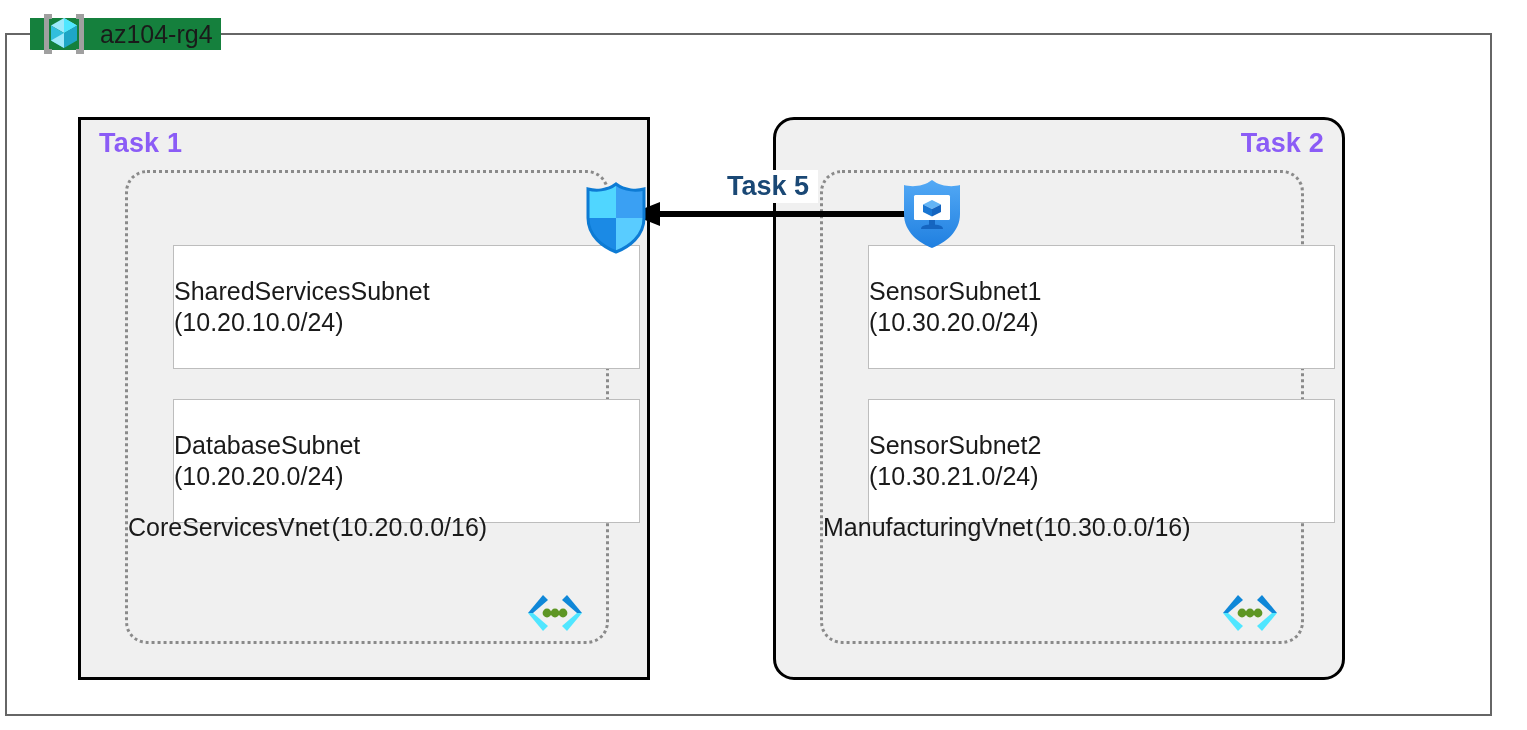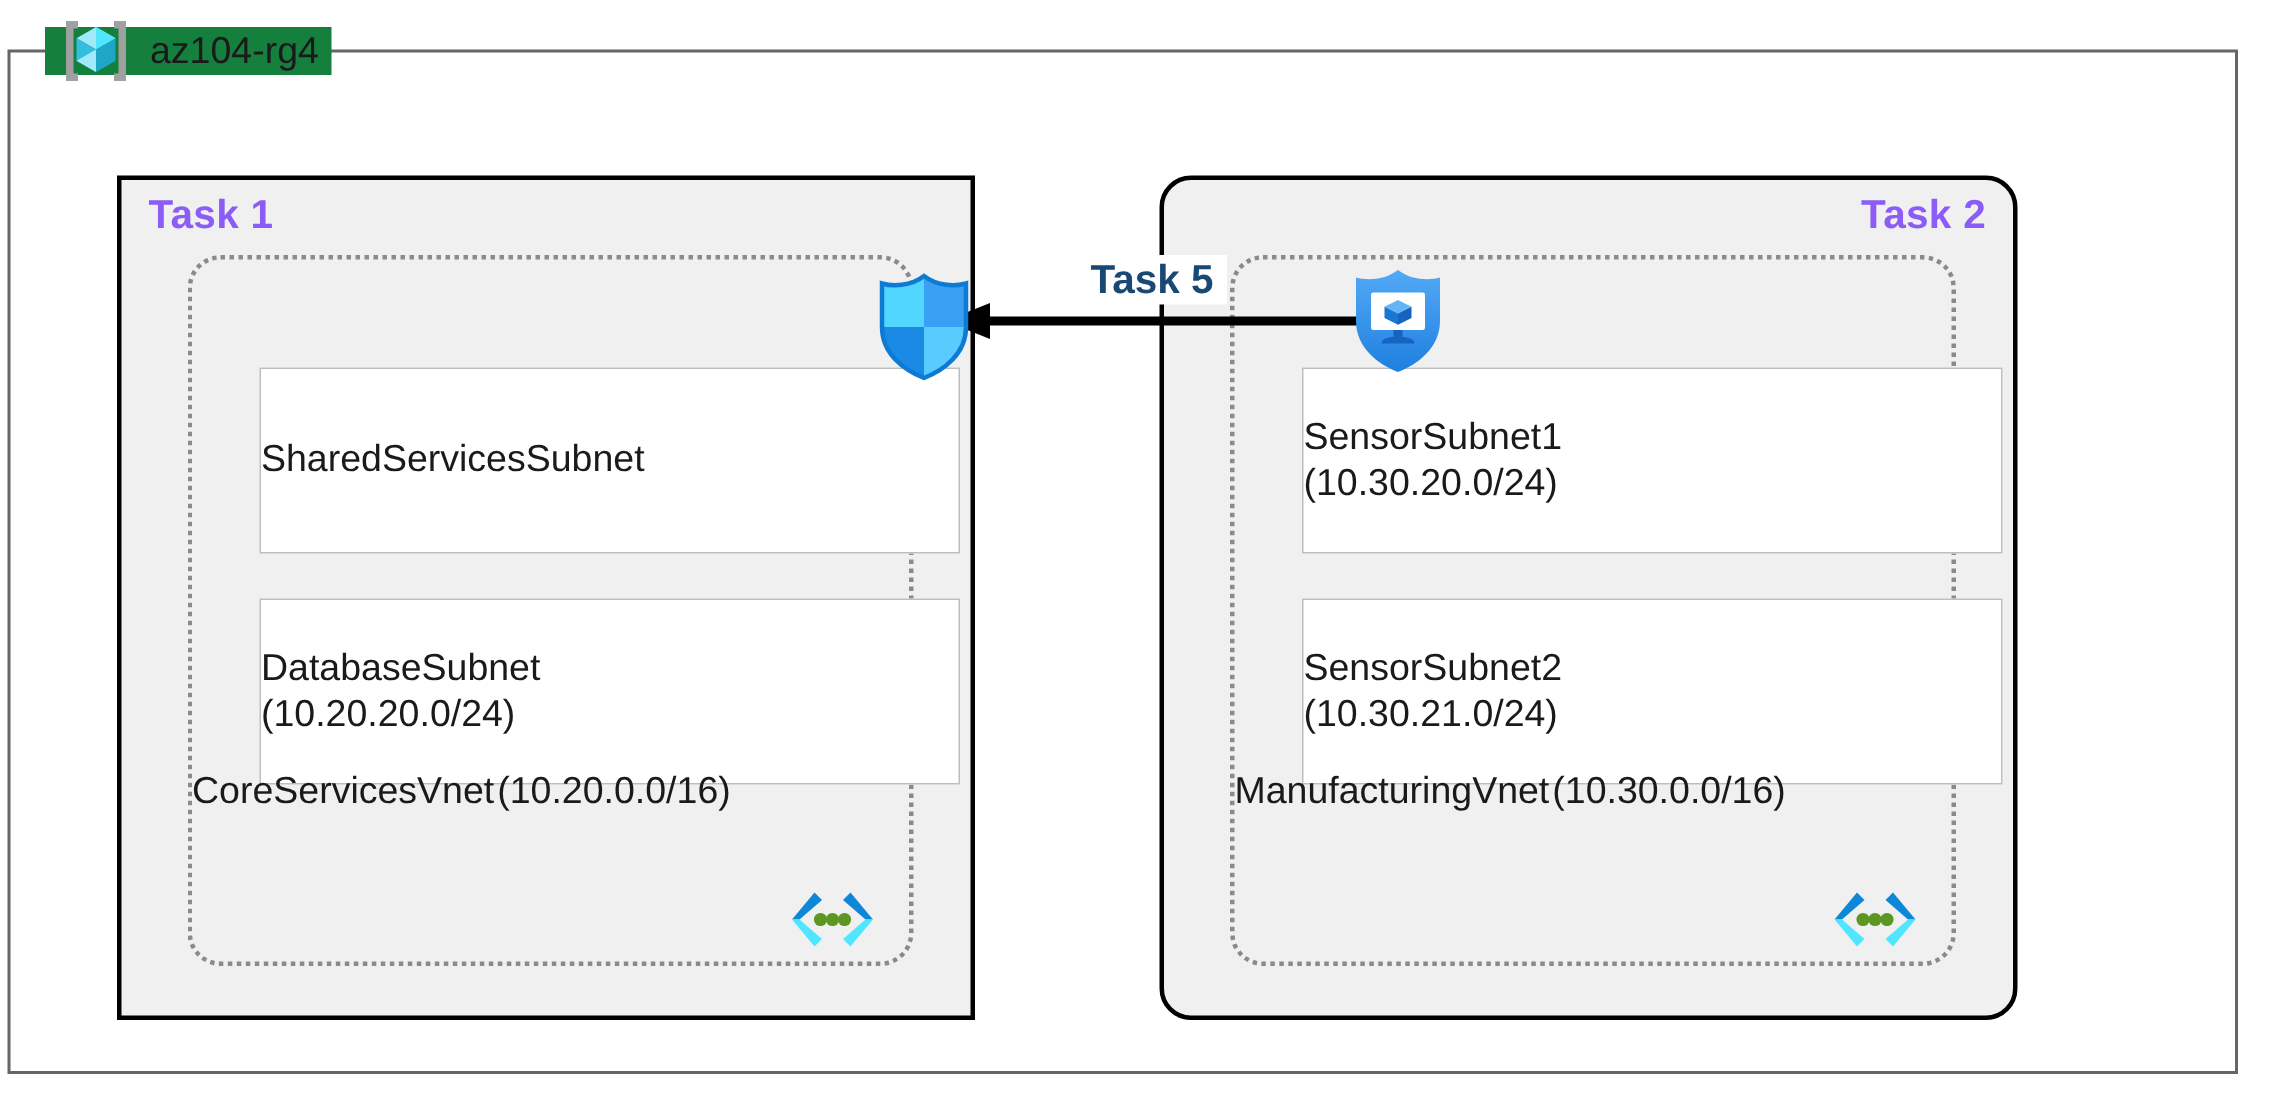--- a/index.html
+++ b/index.html
@@ -194,20 +194,21 @@
   <span id="rg-title-label">az104-rg4</span>
 </div>
 
 <div class="task-box" id="task1-box">
   <span class="task-label left">Task 1</span>
 
   <div class="vnet-box">
 
     <div class="subnet-box row1">
       <span class="subnet-name">SharedServicesSubnet</span>
+      <span class="subnet-cidr">(10.20.10.0/24)</span>
     </div>
 
     <div class="subnet-box row2">
       <span class="subnet-name">DatabaseSubnet</span>
       <span class="subnet-cidr">(10.20.20.0/24)</span>
     </div>
 
     <div class="vnet-caption">
       <span class="vnet-name">CoreServicesVnet</span>
       <span class="vnet-cidr">(10.20.0.0/16)</span>

